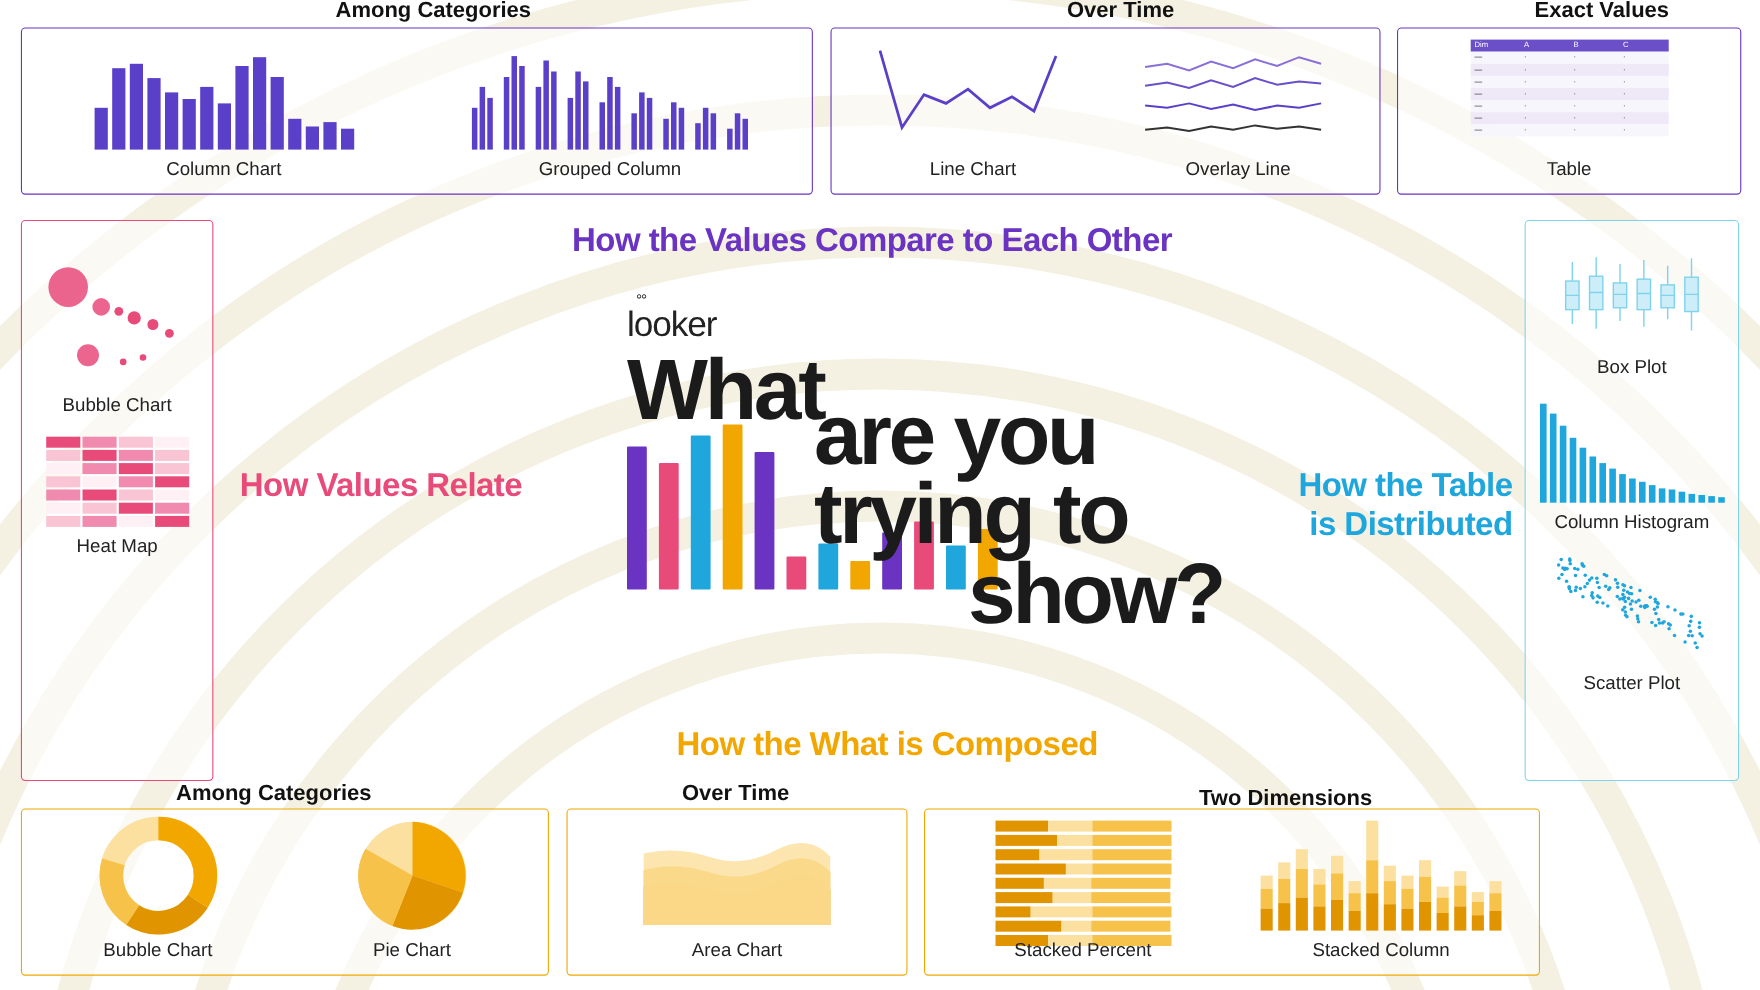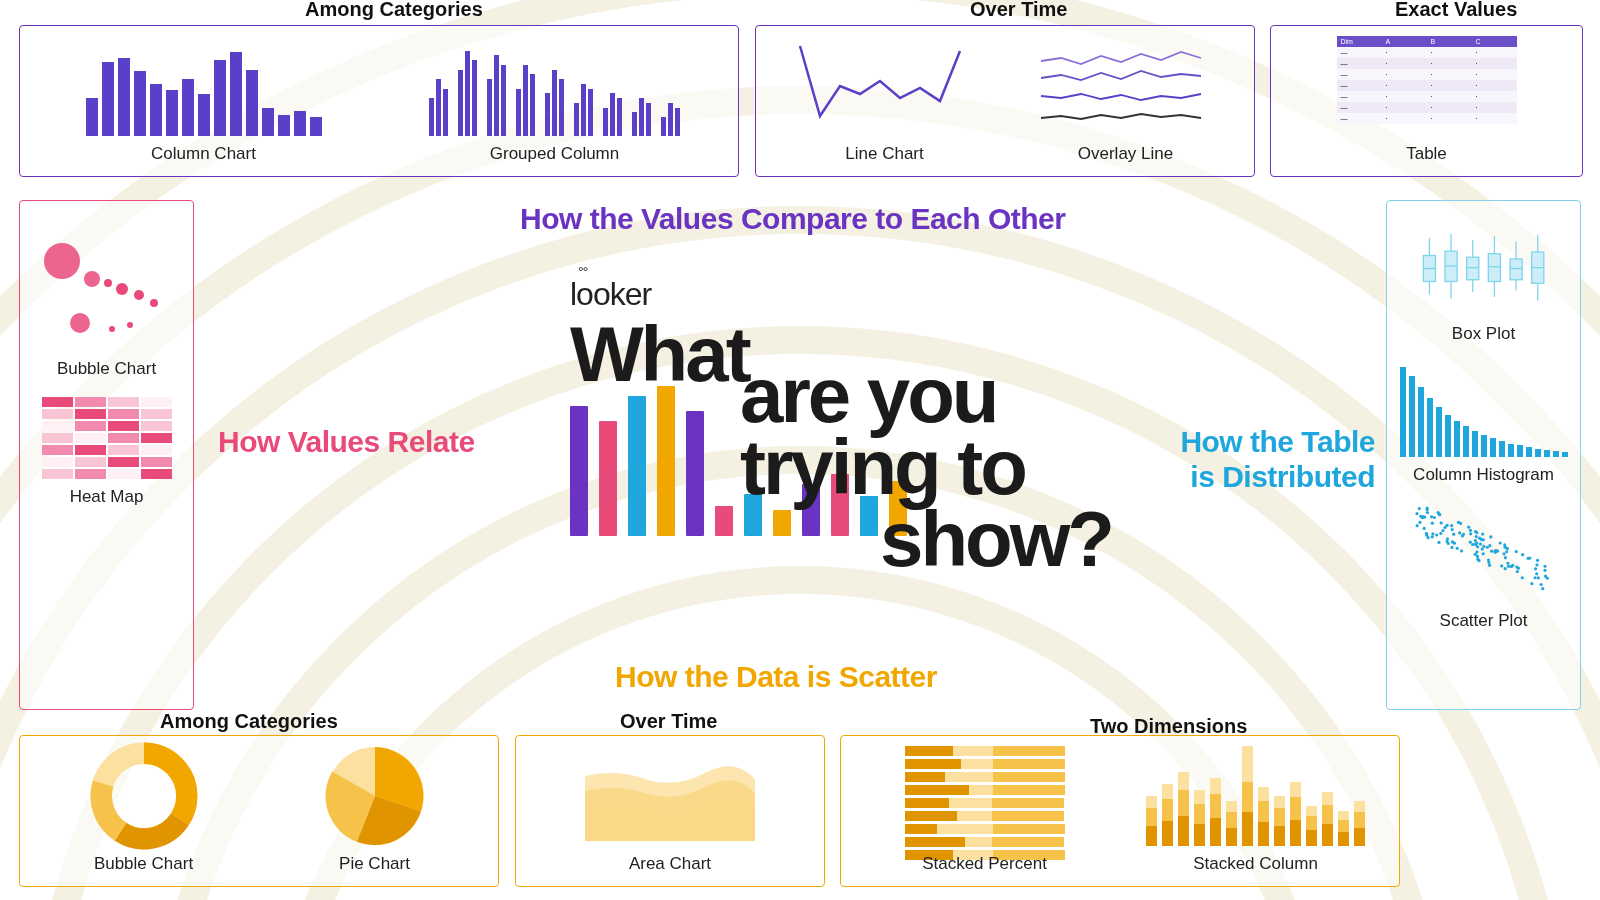--- a/index.html
+++ b/index.html
@@ -567,21 +567,21 @@
             <circle cx="131.52893518518516" cy="57.33346836419752" r="1.6" fill="#1fa6dd"></circle>
             <circle cx="64.66203703703704" cy="30.794547325102876" r="1.6" fill="#1fa6dd"></circle>
             <circle cx="62.65625" cy="24.153002829218106" r="1.6" fill="#1fa6dd"></circle>
           </svg>
         </div>
       <div class="caption">Scatter Plot</div>
     </div>
   </div>
 </div>
 
-<div class="big-label orange" style="left:615px; top:660px;">How the Data is Scatter</div>
+<div class="big-label orange" style="left:615px; top:660px;">How the What is Composed</div>
 
 <div class="sec-label" style="left:160px; top:710px;">Among Categories</div>
 <div class="sec-label" style="left:620px; top:710px;">Over Time</div>
 <div class="sec-label" style="left:1090px; top:715px;">Two Dimensions</div>
 
 <div class="panel" style="left:19px; top:735px; width:480px; height:152px; border-color:#f2a700;">
   <div class="row">
     <div class="cell">
       <div class="thumb" style="align-items:center;">
           <div class="donut-wrap"><svg viewBox="0 0 36 36">

